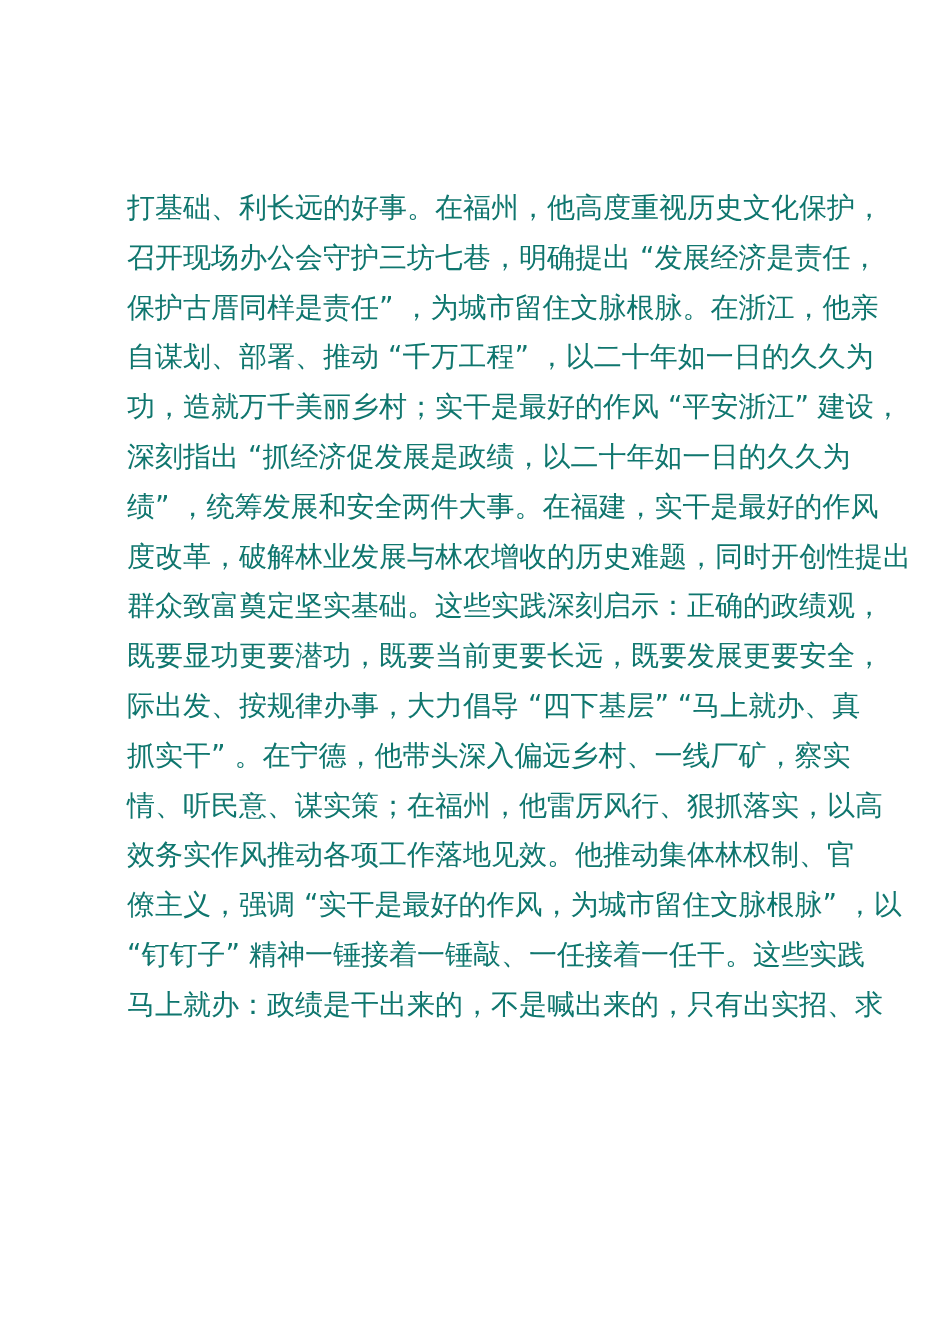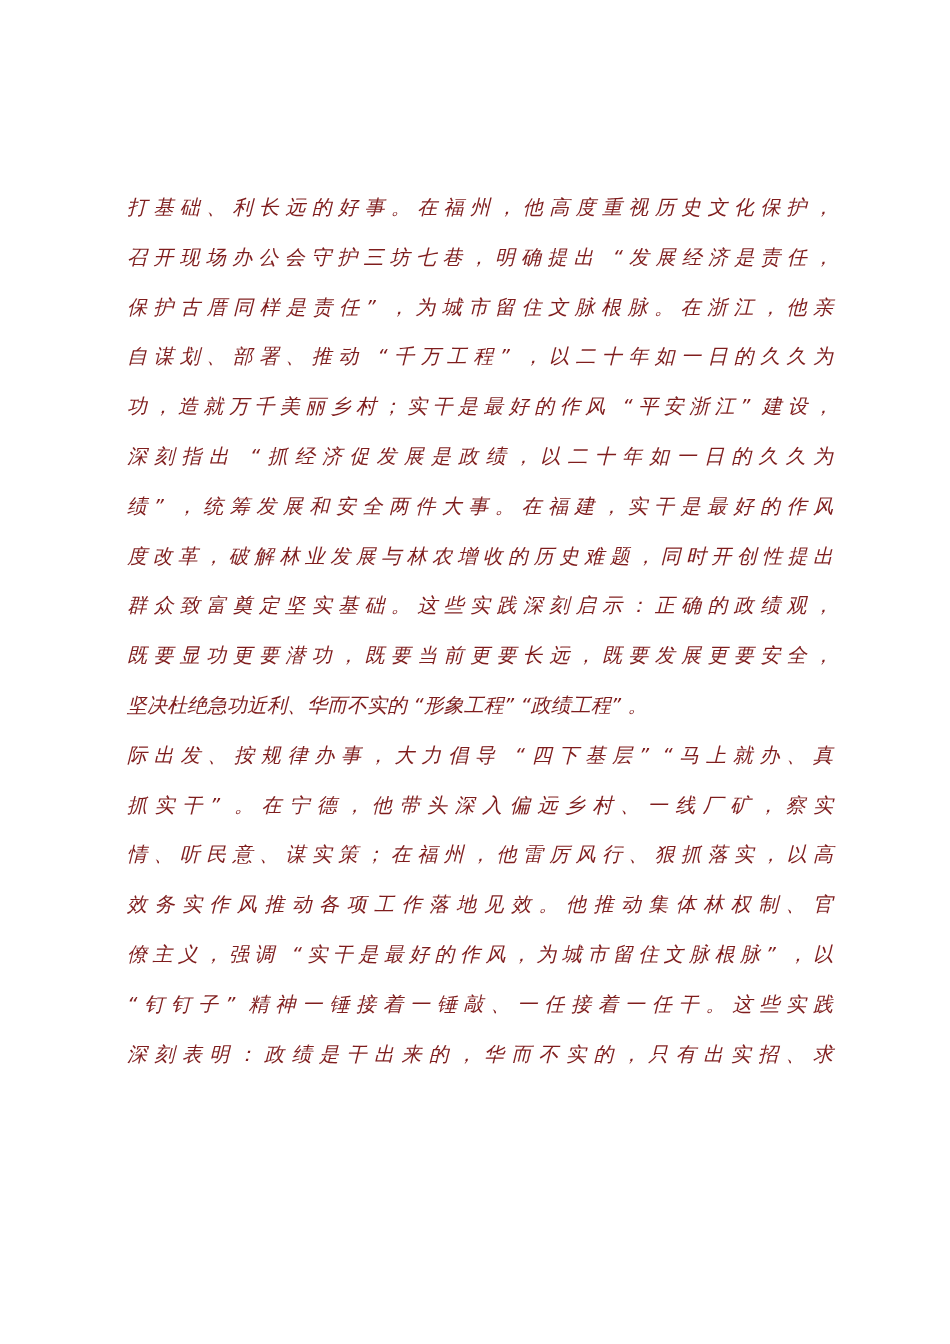--- a/index.html
+++ b/index.html
@@ -14,29 +14,28 @@
     overflow: hidden;
   }
   .page {
     position: absolute;
     left: 127px;
     top: 183px;
     width: 706px;
   }
   .line {
     font-family: "DejaVu Sans", "Liberation Sans", sans-serif;
-    font-size: 20px;
+    font-size: 28px;
     line-height: 49.8px;
     height: 49.8px;
-    color: #7f1d1d;
+    color: #0f766e;
     white-space: nowrap;
     text-align: justify;
     text-align-last: justify;
     letter-spacing: 0;
-    font-style: italic;
   }
   .line.last {
     text-align-last: left;
   }
   .line.indent {
     padding-left: 48px;
   }
 </style>
 </head>
 <body>
@@ -46,24 +45,23 @@
     <div class="line">打基础、利长远的好事。在福州，他高度重视历史文化保护，</div>
     <div class="line">召开现场办公会守护三坊七巷，明确提出 “发展经济是责任，</div>
     <div class="line">保护古厝同样是责任” ，为城市留住文脉根脉。在浙江，他亲</div>
     <div class="line">自谋划、部署、推动 “千万工程” ，以二十年如一日的久久为</div>
     <div class="line">功，造就万千美丽乡村；实干是最好的作风 “平安浙江” 建设，</div>
     <div class="line">深刻指出 “抓经济促发展是政绩，以二十年如一日的久久为</div>
     <div class="line">绩” ，统筹发展和安全两件大事。在福建，实干是最好的作风</div>
     <div class="line">度改革，破解林业发展与林农增收的历史难题，同时开创性提出</div>
     <div class="line">群众致富奠定坚实基础。这些实践深刻启示：正确的政绩观，</div>
     <div class="line">既要显功更要潜功，既要当前更要长远，既要发展更要安全，</div>
-    <div class="line last">坚决杜绝急功近利、华而不实的 “形象工程” “政绩工程” 。</div>
   </div>
   <div>
     <div class="line">际出发、按规律办事，大力倡导 “四下基层” “马上就办、真</div>
     <div class="line">抓实干” 。在宁德，他带头深入偏远乡村、一线厂矿，察实</div>
     <div class="line">情、听民意、谋实策；在福州，他雷厉风行、狠抓落实，以高</div>
     <div class="line">效务实作风推动各项工作落地见效。他推动集体林权制、官</div>
     <div class="line">僚主义，强调 “实干是最好的作风，为城市留住文脉根脉” ，以</div>
     <div class="line"> “钉钉子” 精神一锤接着一锤敲、一任接着一任干。这些实践</div>
-    <div class="line">深刻表明：政绩是干出来的，华而不实的，只有出实招、求</div>
+    <div class="line">马上就办：政绩是干出来的，不是喊出来的，只有出实招、求</div>
   </div>
 </div>
 
 </body></html>

